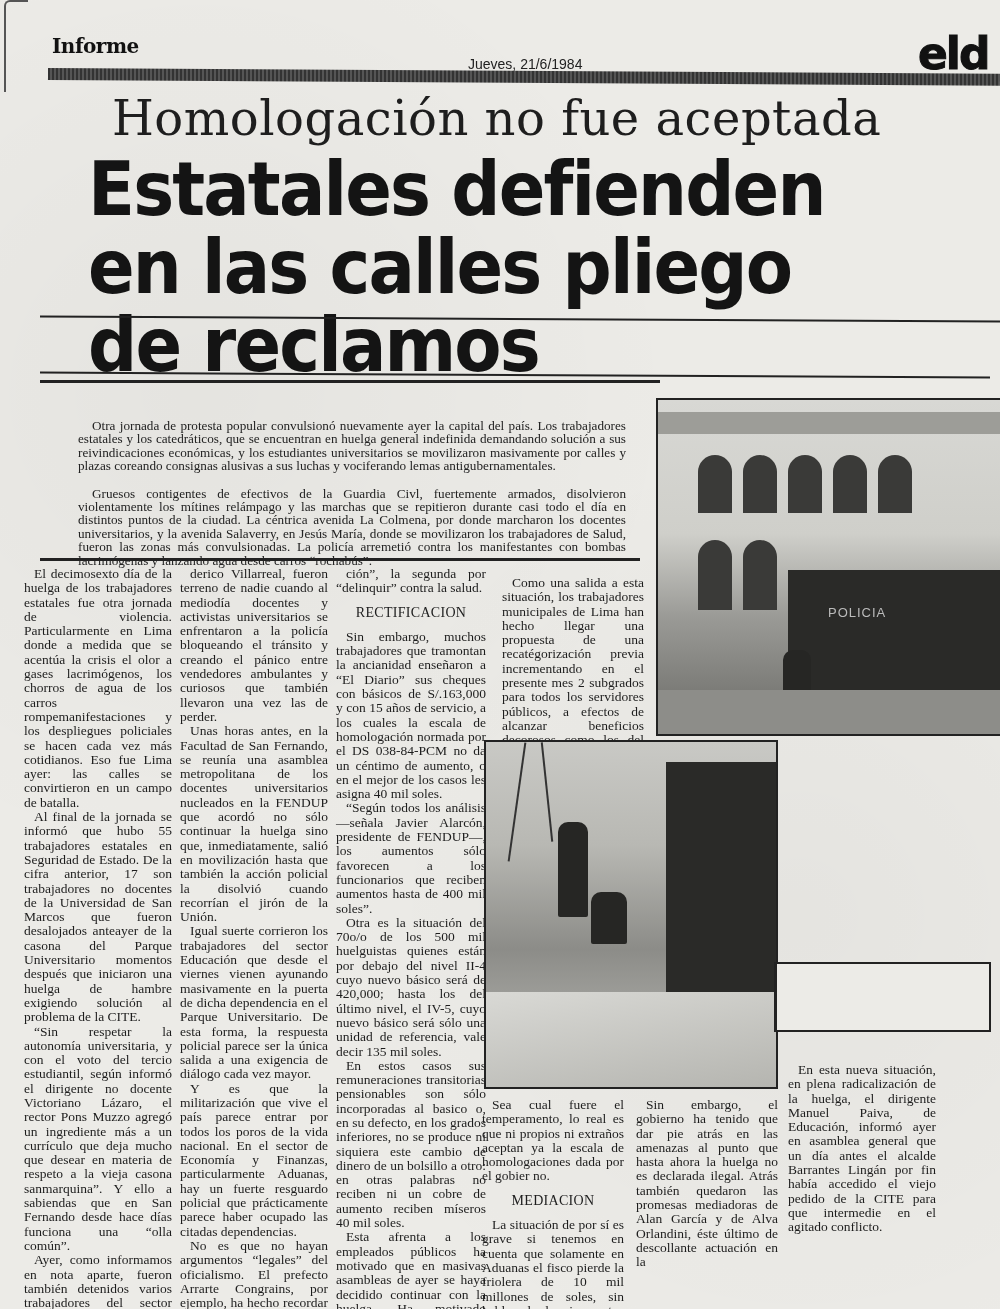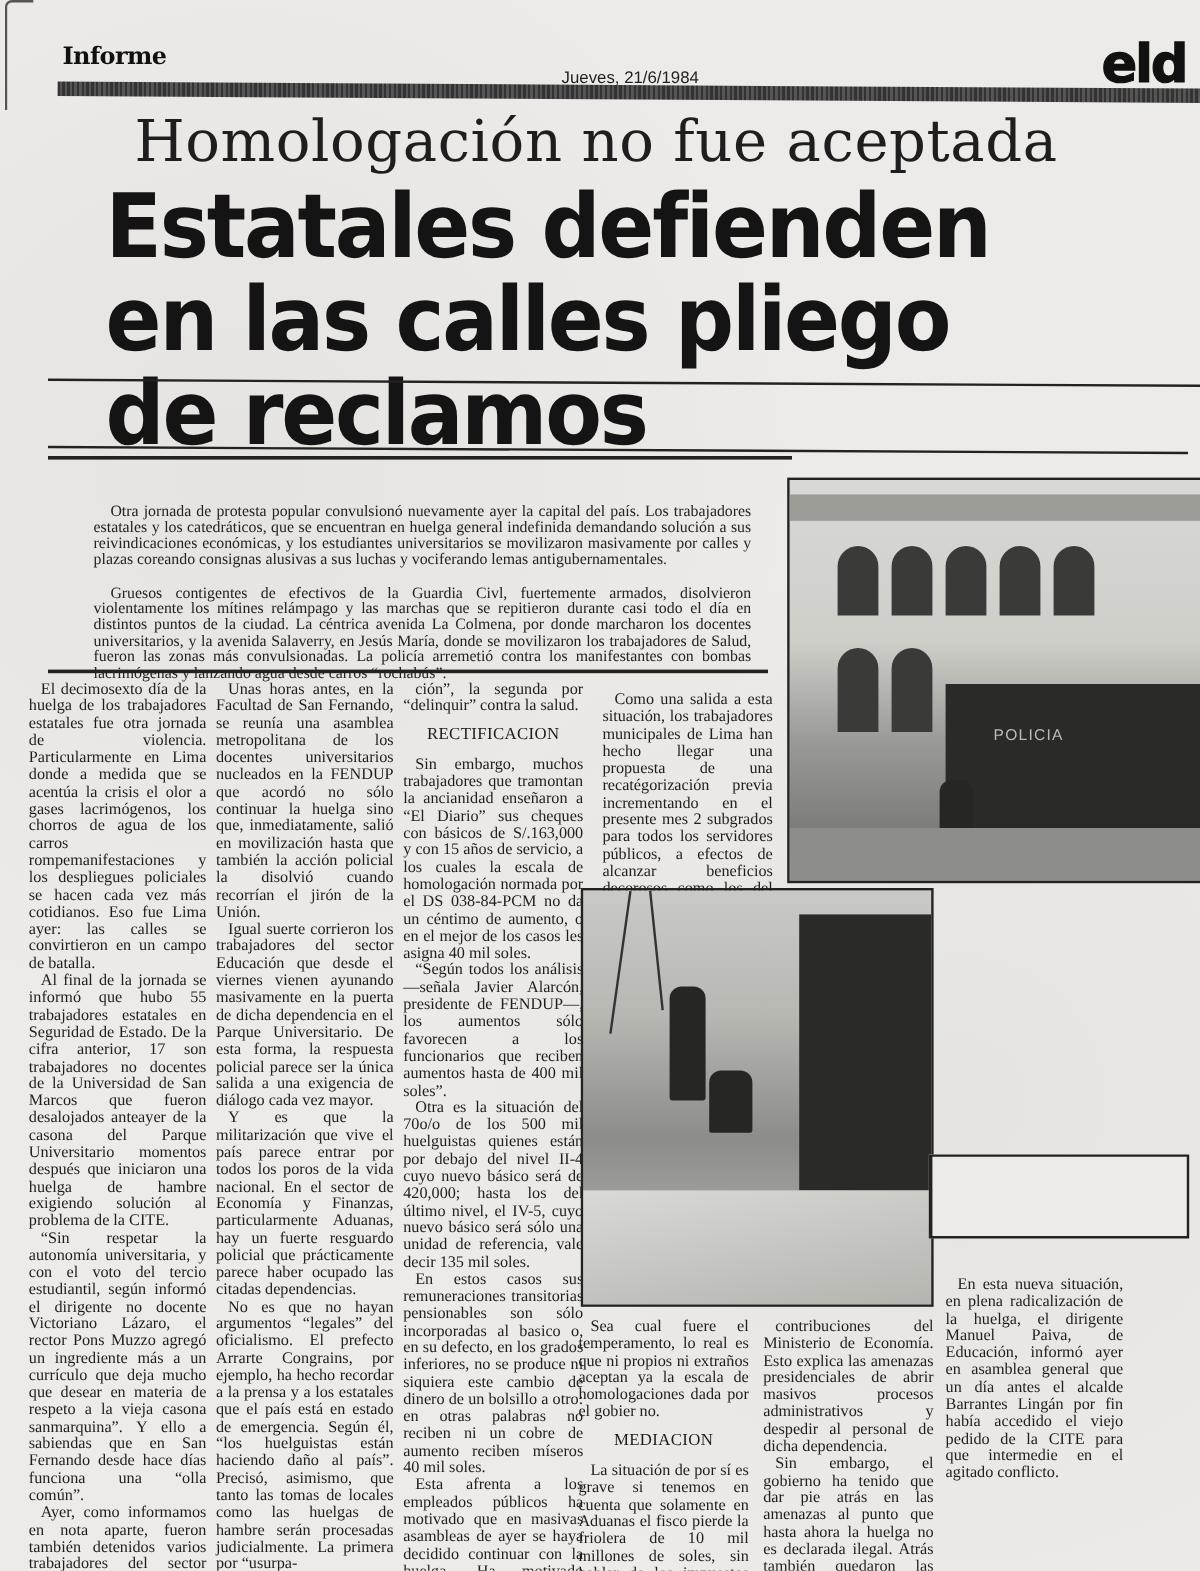--- a/index.html
+++ b/index.html
@@ -71,20 +71,21 @@
   </div>
   <div class="lede-rule"></div>
 
   <div class="col col1">
       <p>El decimosexto día de la huelga de los trabajadores estatales fue otra jornada de violencia. Particularmente en Lima donde a medida que se acentúa la crisis el olor a gases lacrimógenos, los chorros de agua de los carros rompemanifestaciones y los despliegues policiales se hacen cada vez más cotidianos. Eso fue Lima ayer: las calles se convirtieron en un campo de batalla.</p>
       <p>Al final de la jornada se informó que hubo 55 trabajadores estatales en Seguridad de Estado. De la cifra anterior, 17 son trabajadores no docentes de la Universidad de San Marcos que fueron desalojados anteayer de la casona del Parque Universitario momentos después que iniciaron una huelga de hambre exigiendo solución al problema de la CITE.</p>
       <p>“Sin respetar la autonomía universitaria, y con el voto del tercio estudiantil, según informó el dirigente no docente Victoriano Lázaro, el rector Pons Muzzo agregó un ingrediente más a un currículo que deja mucho que desear en materia de respeto a la vieja casona sanmarquina”. Y ello a sabiendas que en San Fernando desde hace días funciona una “olla común”.</p>
       <p>Ayer, como informamos en nota aparte, fueron también detenidos varios trabajadores del sector Salud, principales protagonistas de la jornada.</p>
     </div>
   <div class="col col2">
+      <p>derico Villarreal, fueron terreno de nadie cuando al mediodía docentes y activistas universitarios se enfrentaron a la policía bloqueando el tránsito y creando el pánico entre vendedores ambulantes y curiosos que también llevaron una vez las de perder.</p>
       <p>Unas horas antes, en la Facultad de San Fernando, se reunía una asamblea metropolitana de los docentes universitarios nucleados en la FENDUP que acordó no sólo continuar la huelga sino que, inmediatamente, salió en movilización hasta que también la acción policial la disolvió cuando recorrían el jirón de la Unión.</p>
       <p>Igual suerte corrieron los trabajadores del sector Educación que desde el viernes vienen ayunando masivamente en la puerta de dicha dependencia en el Parque Universitario. De esta forma, la respuesta policial parece ser la única salida a una exigencia de diálogo cada vez mayor.</p>
       <p>Y es que la militarización que vive el país parece entrar por todos los poros de la vida nacional. En el sector de Economía y Finanzas, particularmente Aduanas, hay un fuerte resguardo policial que prácticamente parece haber ocupado las citadas dependencias.</p>
       <p>No es que no hayan argumentos “legales” del oficialismo. El prefecto Arrarte Congrains, por ejemplo, ha hecho recordar a la prensa y a los estatales que el país está en estado de emergencia. Según él, “los huelguistas están haciendo daño al país”. Precisó, asimismo, que tanto las tomas de locales como las huelgas de hambre serán procesadas judicialmente. La primera por “usurpa-</p>
     </div>
   <div class="col col3">
       <p>ción”, la segunda por “delinquir” contra la salud.</p>
       <h3>RECTIFICACION</h3>
       <p>Sin embargo, muchos trabajadores que tramontan la ancianidad enseñaron a “El Diario” sus cheques con básicos de S/.163,000 y con 15 años de servicio, a los cuales la escala de homologación normada por el DS 038-84-PCM no da un céntimo de aumento, o en el mejor de los casos les asigna 40 mil soles.</p>
       <p>“Según todos los análisis —señala Javier Alarcón, presidente de FENDUP—, los aumentos sólo favorecen a los funcionarios que reciben aumentos hasta de 400 mil soles”.</p>
@@ -94,21 +95,20 @@
     </div>
   <div class="col col4">
       <p>Como una salida a esta situación, los trabajadores municipales de Lima han hecho llegar una propuesta de una recatégorización previa incrementando en el presente mes 2 subgrados para todos los servidores públicos, a efectos de alcanzar beneficios decorosos como los del Ministerio de Agricultura, por ejemplo.</p>
     </div>
   <div class="col col5">
       <p>Sea cual fuere el temperamento, lo real es que ni propios ni extraños aceptan ya la escala de homologaciones dada por el gobier no.</p>
       <h3>MEDIACION</h3>
       <p>La situación de por sí es grave si tenemos en cuenta que solamente en Aduanas el fisco pierde la friolera de 10 mil millones de soles, sin hablar de los impuestos que a diario deja de cobrar el departamento de</p>
     </div>
   <div class="col col6">
-      <p>contribuciones del Ministerio de Economía. Esto explica las amenazas presidenciales de abrir masivos procesos administrativos y despedir al personal de dicha dependencia.</p>
       <p>Sin embargo, el gobierno ha tenido que dar pie atrás en las amenazas al punto que hasta ahora la huelga no es declarada ilegal. Atrás también quedaron las promesas mediadoras de Alan García y de Alva Orlandini, éste último de descollante actuación en la</p>
     </div>
   <div class="col col7">
       <p>En esta nueva situación, en plena radicalización de la huelga, el dirigente Manuel Paiva, de Educación, informó ayer en asamblea general que un día antes el alcalde Barrantes Lingán por fin había accedido el viejo pedido de la CITE para que intermedie en el agitado conflicto.</p>
     </div>
 
   <div class="photo photo1" title="Edificio con arcos y carro policial">
     <div style="position:absolute;left:0;top:12px;width:100%;height:22px;background:#9d9d98;"></div>
     <div class="bldg-arch" style="left:40px;top:55px;"></div>
     <div class="bldg-arch" style="left:85px;top:55px;"></div>

